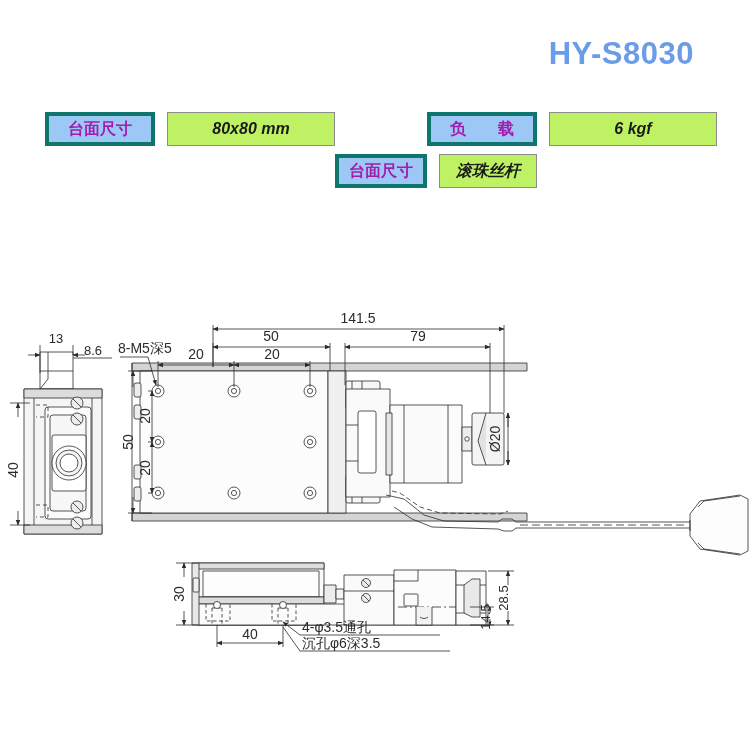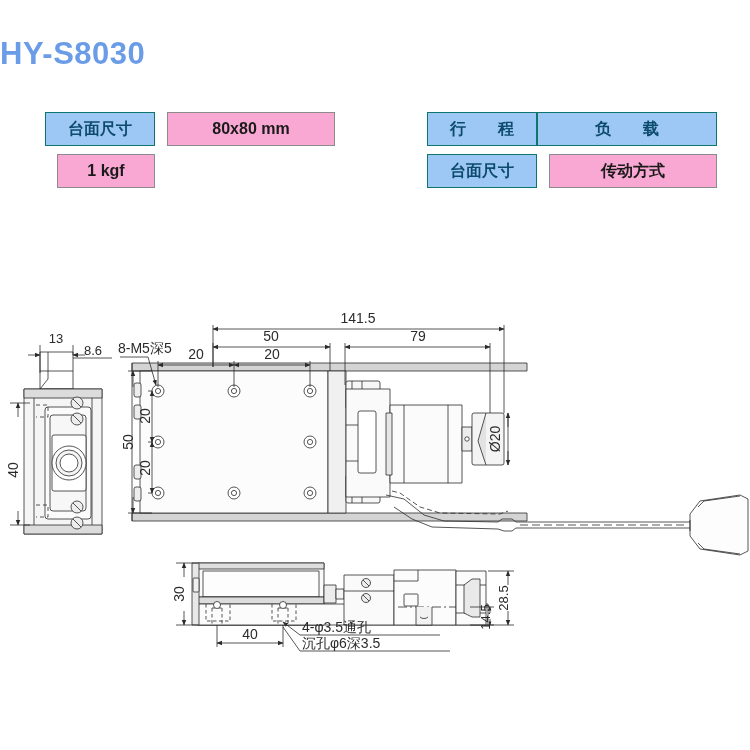--- a/index.html
+++ b/index.html
@@ -15,21 +15,21 @@
     font-family: "Liberation Sans", sans-serif;
     color: #1a1a1a;
   }
 
   
   #product-title {
     position: absolute;
     top: 36px;
     left: 0;
     width: 694px;
-    text-align: left;
+    text-align: right;
     font-size: 31px;
     font-weight: bold;
     letter-spacing: 0.5px;
     color: #6b9ce8;
     font-family: "Liberation Sans", sans-serif;
   }
 
   
   #spec-table {
     position: absolute;
@@ -37,41 +37,42 @@
     left: 45px;
     width: 672px;
     display: grid;
     grid-template-columns: 110px 180px 1fr 110px 180px;
     grid-auto-rows: 34px;
     row-gap: 8px;
     column-gap: 0px;
   }
   .spec-label {
     background: #9dc8f5;
-    border: 1px solid #0f766e;
+    border: 4px solid #0f766e;
     display: flex;
     align-items: center;
     justify-content: space-around;
     font-size: 16px;
     font-weight: bold;
-    color: #0c4a6e;
+    color: #a21caf;
     box-sizing: border-box;
     letter-spacing: 0px;
   }
   .spec-value {
-    background: #f9a8d4;
+    background: #bef264;
     border: 1px solid #8c8c8c;
     display: flex;
     align-items: center;
     justify-content: center;
     font-size: 16px;
     font-weight: bold;
     color: #1a1a1a;
     box-sizing: border-box;
     margin-left: 12px;
+    font-style: italic;
   }
   .gap-cell { }
 
   
   #drawing {
     position: absolute;
     top: 295px;
     left: 0;
     width: 750px;
     height: 400px;
@@ -81,29 +82,28 @@
 </head>
 <body>
 
 <div id="product-title">HY-S8030</div>
 
 <div id="spec-table">
 
   <div class="spec-label">台面尺寸</div>
   <div class="spec-value">80x80 mm</div>
   <div class="gap-cell"></div>
-  <div class="spec-label">行　　程</div>
 
   <div class="spec-label">负　　载</div>
-  <div class="spec-value">1  kgf</div>
+  <div class="spec-value">6  kgf</div>
   <div class="gap-cell"></div>
 
   <div class="gap-cell"></div>
   <div class="spec-label">台面尺寸</div>
-  <div class="spec-value">传动方式</div>
+  <div class="spec-value">滚珠丝杆</div>
 </div>
 
 <div id="drawing">
 <svg width="750" height="400" viewBox="0 0 750 400" xmlns="http://www.w3.org/2000/svg">
   <defs>
     <marker id="ar" viewBox="0 0 10 10" refX="9" refY="5" markerWidth="7" markerHeight="7" orient="auto-start-reverse">
       <path d="M0,1 L10,5 L0,9 z" fill="#2b2b2b"></path>
     </marker>
     <marker id="arS" viewBox="0 0 10 10" refX="9" refY="5" markerWidth="5" markerHeight="5" orient="auto-start-reverse">
       <path d="M0,1.5 L10,5 L0,8.5 z" fill="#2b2b2b"></path>

